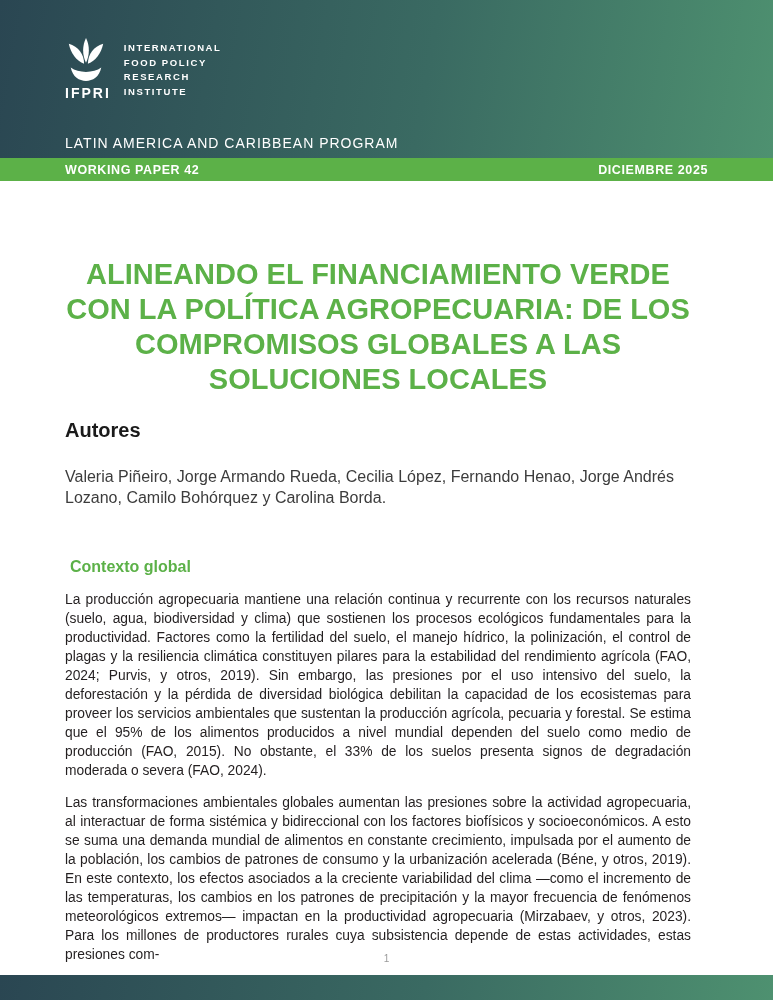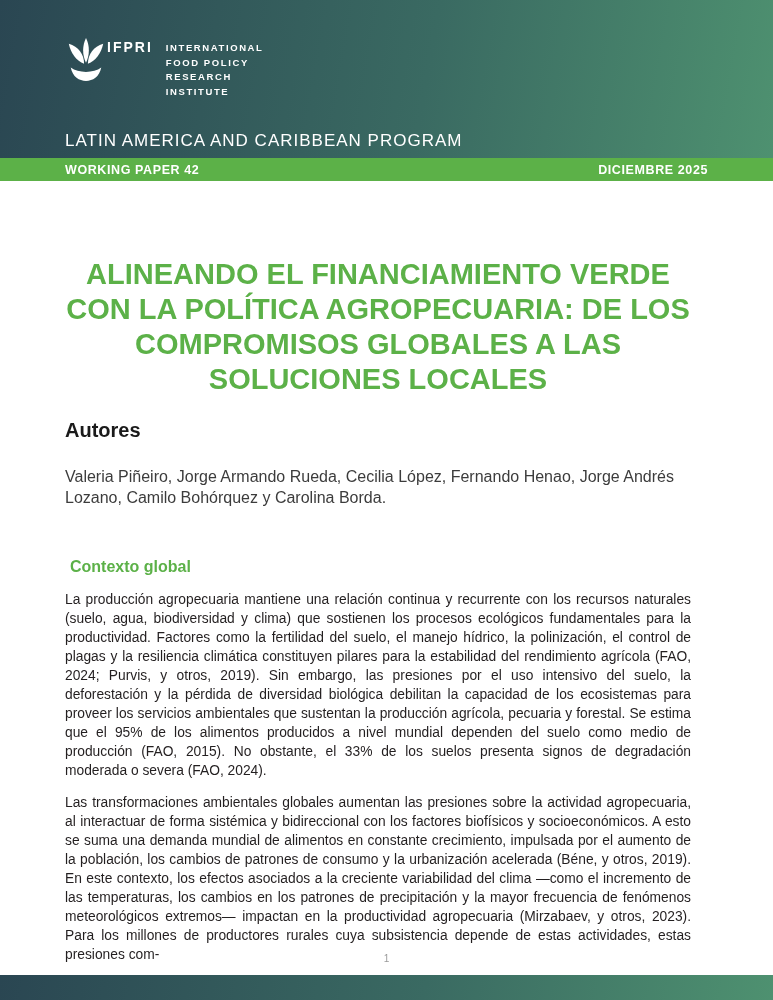--- a/index.html
+++ b/index.html
@@ -18,21 +18,21 @@
   }
 
   
   .masthead {
     position: relative;
     height: 158px;
     background: linear-gradient(100deg, #2a4652 0%, #3a6a62 55%, #4e9170 100%);
     padding: 36px 65px 0 65px;
   }
   .logo-block { display: flex; align-items: flex-start; gap: 13px; }
-  .logo-col { display: flex; flex-direction: row; align-items: flex-start; }
+  .logo-col { display: flex; flex-direction: column; align-items: flex-start; }
   .leaf-svg { display: block; }
   .logo-acronym {
     color: #ffffff;
     font-weight: bold;
     font-size: 14px;
     letter-spacing: 2px;
     margin-top: 3px;
   }
   .org-name {
     color: #ffffff;
@@ -40,21 +40,21 @@
     font-weight: 600;
     letter-spacing: 1.6px;
     line-height: 1.55;
     padding-top: 5px;
   }
   .program-line {
     position: absolute;
     left: 65px;
     bottom: 7px;
     color: #ffffff;
-    font-size: 17px;
+    font-size: 14px;
     letter-spacing: 1px;
   }
 
   
   .banner {
     height: 23px;
     background: #5cb148;
     display: flex;
     justify-content: space-between;
     align-items: center;

